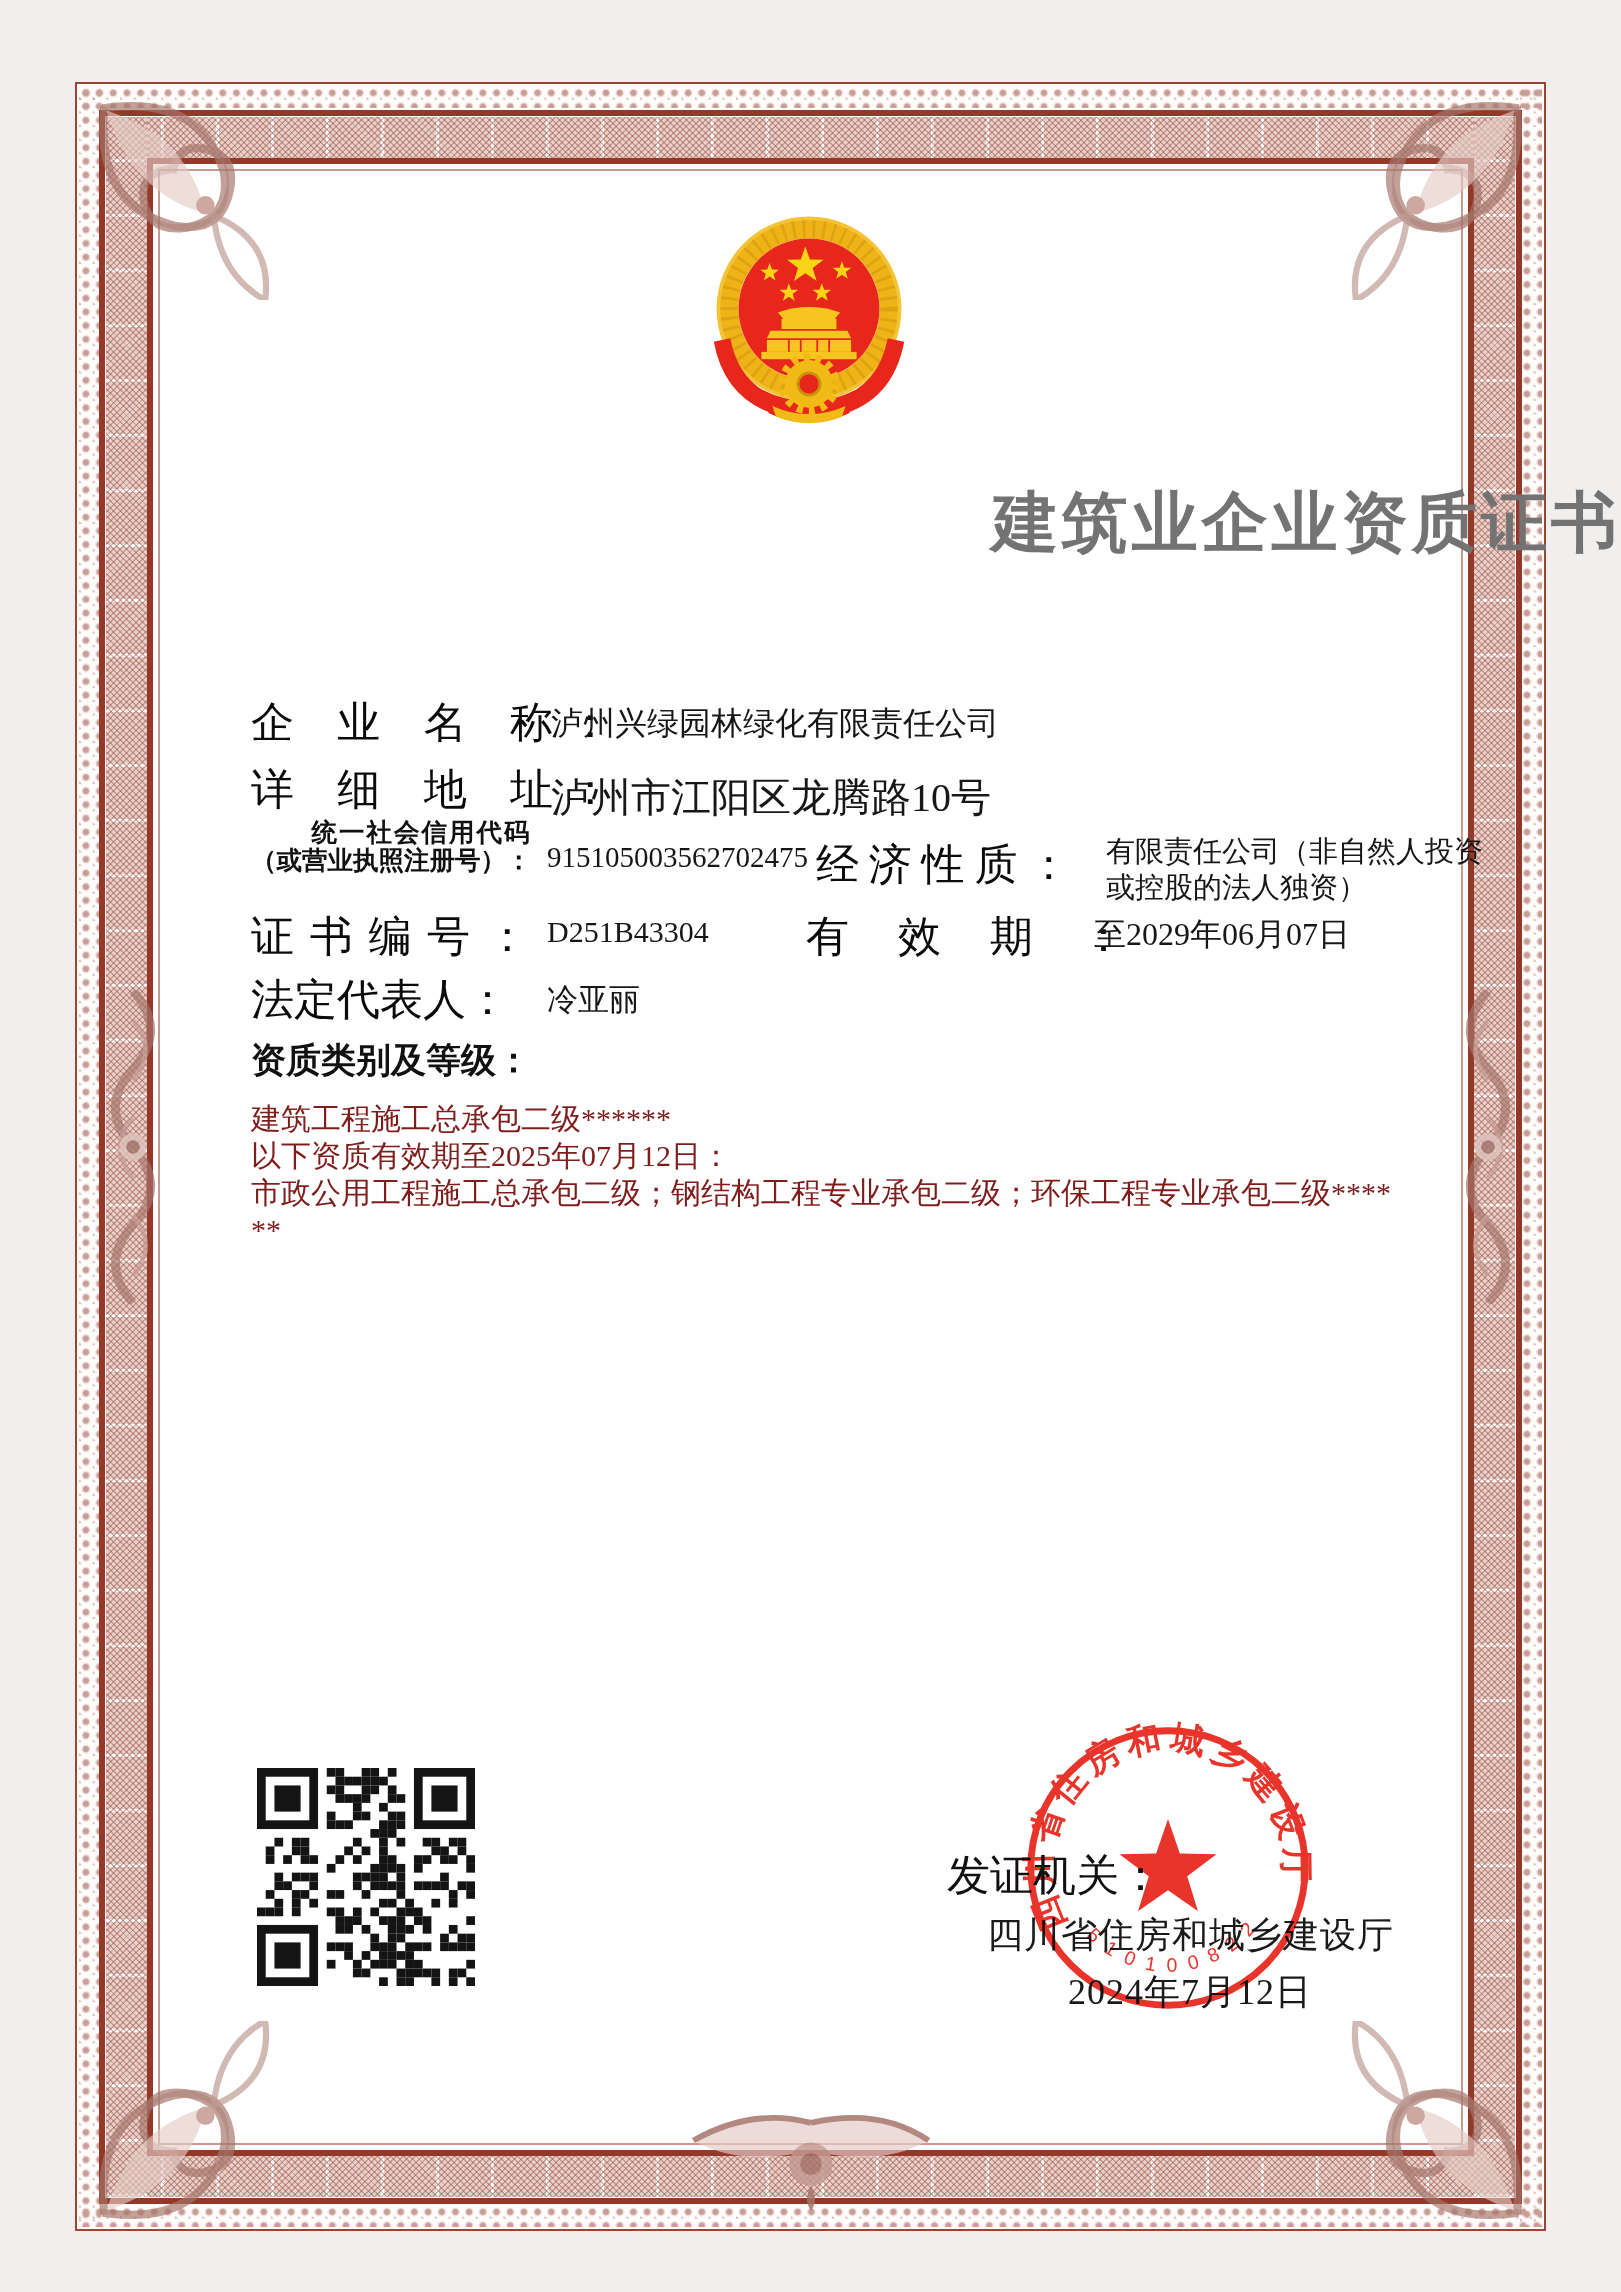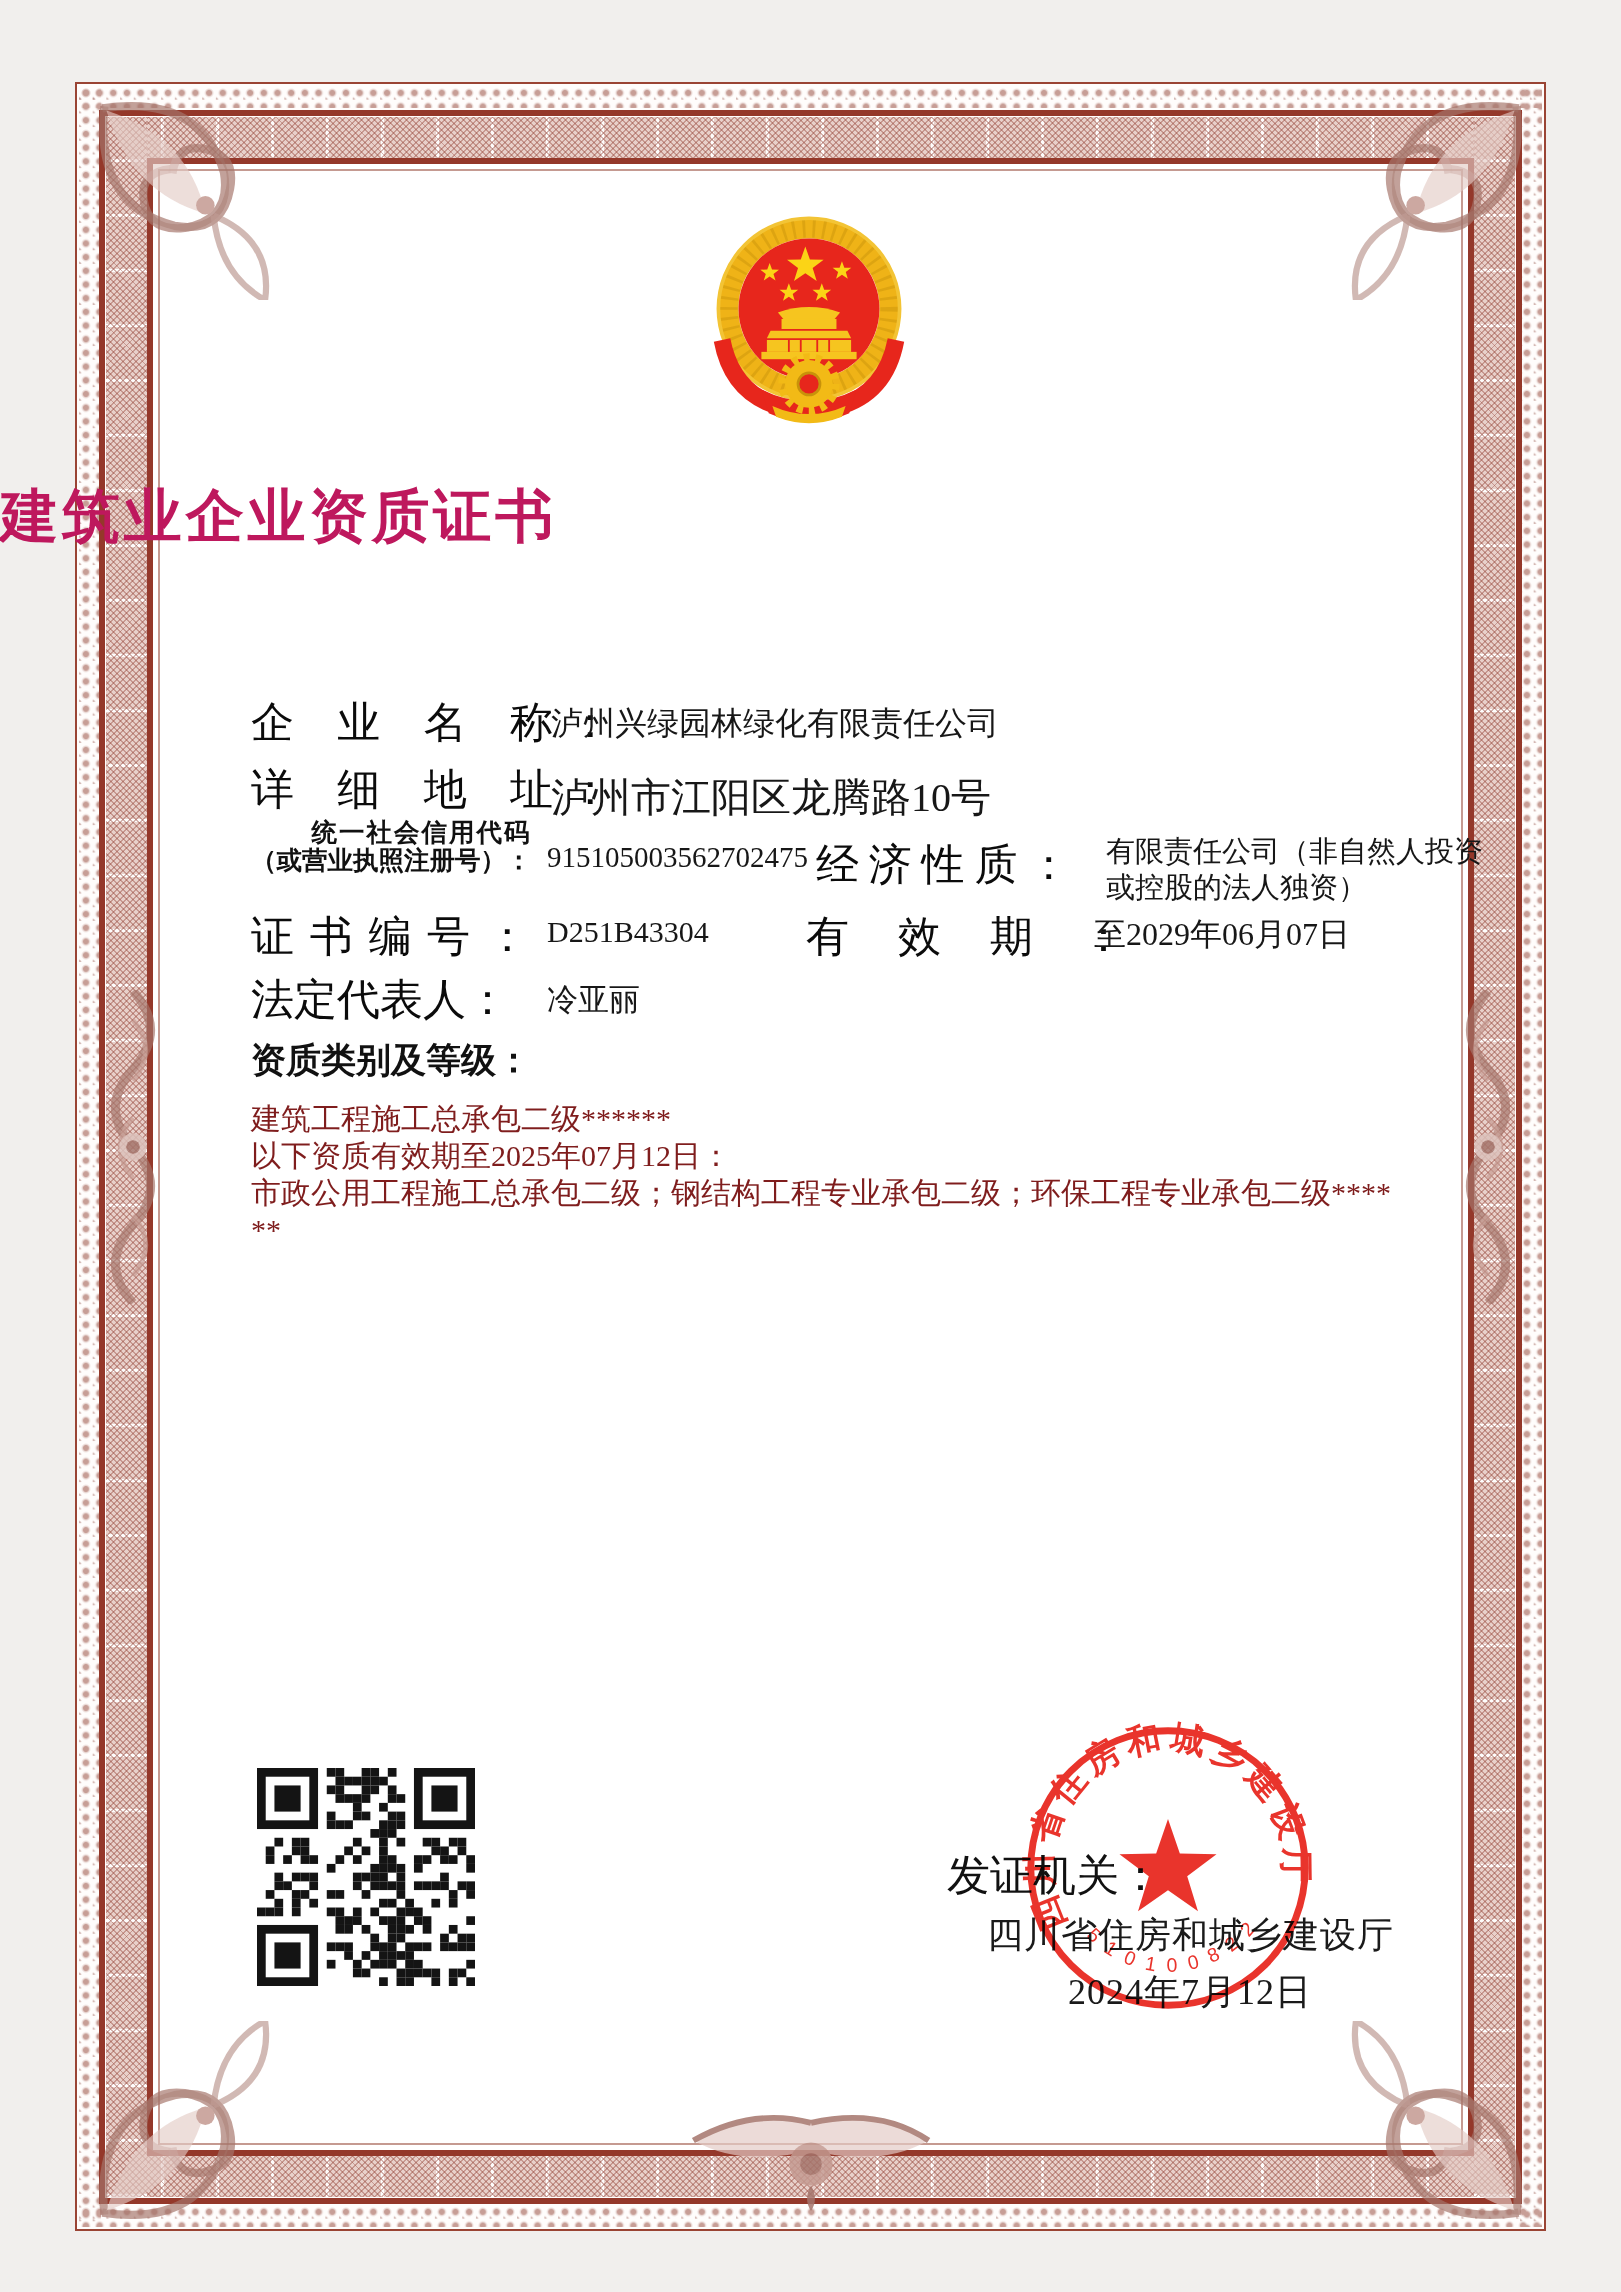--- a/index.html
+++ b/index.html
@@ -38,22 +38,22 @@
   .guill-t{top:117px;left:106px;right:106px;height:41px;}
   .guill-b{bottom:96px;left:106px;right:106px;height:41px;}
   .guill-l{top:117px;left:106px;width:41px;bottom:96px;}
   .guill-r{top:117px;right:106px;width:41px;bottom:96px;}
   .lineB{position:absolute;top:158px;left:147px;right:147px;bottom:137px;border:6.9px solid #94382a;background:#fff;}
   .line-inner{position:absolute;top:169px;left:158px;right:158px;bottom:148px;border:2px solid #c59a91;background:#fff;}
 
   .flourish{position:absolute;opacity:.85;}
 
   
-  .title{position:absolute;left:0;right:0;top:478px;text-align:left;
-    font-size:58px;font-weight:900;letter-spacing:3.9px;color:#be185d;}
+  .title{position:absolute;left:0;right:0;top:478px;text-align:right;
+    font-size:66px;font-weight:900;letter-spacing:3.9px;color:#737373;}
   .lbl{position:absolute;font-weight:normal;color:#0b0b0b;font-size:43px;white-space:nowrap;}
   .ls16{letter-spacing:15.7px;}
   .ls10{letter-spacing:9.8px;}
   .ls50{letter-spacing:49px;}
   .val{position:absolute;font-family:"Liberation Serif","DejaVu Serif",serif;color:#171717;white-space:nowrap;}
   .credit-lbl{position:absolute;left:251px;top:818px;font-weight:bold;font-size:25.5px;line-height:28px;letter-spacing:2px;white-space:nowrap;text-align:right;}
   .qual-head{position:absolute;left:251px;top:1037px;font-weight:bold;font-size:35px;}
   .qual-body{position:absolute;left:251px;top:1100px;width:1245px;
     font-family:"Liberation Serif","DejaVu Serif",serif;font-size:30px;line-height:37px;
     white-space:pre-line;color:#7f1d1d;}

